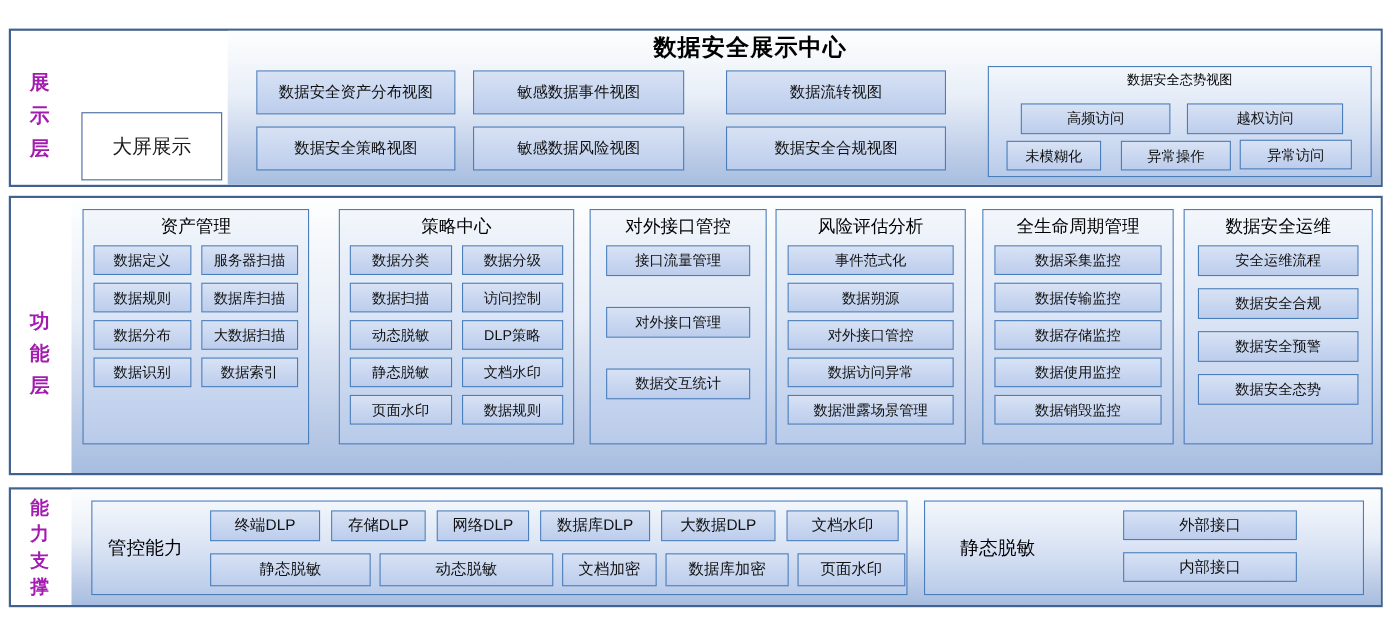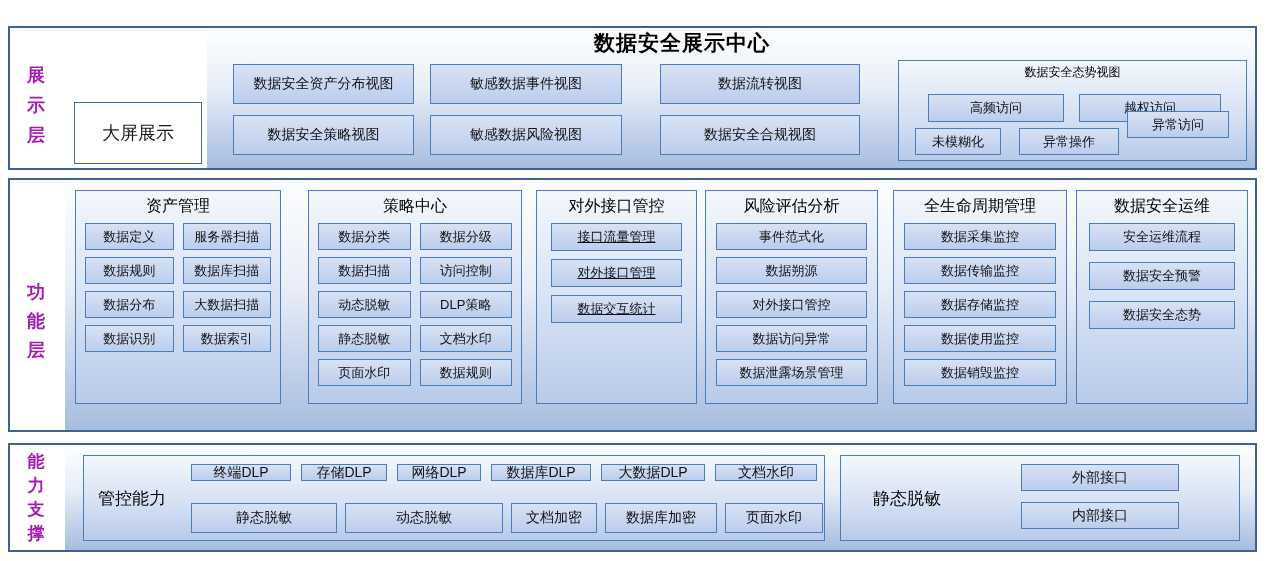--- a/index.html
+++ b/index.html
@@ -29,21 +29,21 @@
                 color:#000; letter-spacing:1px; }
 
   .group { position:absolute; border:1px solid #4a7ebb;
            background:linear-gradient(180deg,#f3f7fc 0%,#d9e3f4 50%,#b9cbea 100%); }
   .gtitle { height:32px; padding-top:5px; text-align:center; font-size:16px; color:#000; }
   .cols { display:flex; gap:9px; padding:0 9px; }
   .col  { flex:1; display:flex; flex-direction:column; gap:7px; }
   .col .chip { height:27px; flex:none; }
   .col.loose { gap:11px; }
   .col.single3 .chip { height:28px; }
-  .col.single3 { gap:8px; padding:0 2px;text-decoration:underline; }
+  .col.single3 { gap:28px; padding:0 2px; }
   .pad3 { padding:0 12px; }
 
   .hrow { position:absolute; display:flex; gap:10px; }
   .hrow .chip { height:100%; }
 
   .glabel { position:absolute; font-size:17px; color:#000; display:flex; align-items:center; }
 </style>
 </head>
 <body>
 
@@ -64,21 +64,21 @@
       <div class="chip mid abs" style="left:26px;top:87px;width:181px;height:40px">数据安全策略视图</div>
       <div class="chip mid abs" style="left:223px;top:87px;width:192px;height:40px">敏感数据风险视图</div>
       <div class="chip mid abs" style="left:453px;top:87px;width:200px;height:40px">数据安全合规视图</div>
 
       <div class="group" style="left:691px;top:32px;width:349px;height:101px">
         <div class="gtitle" style="font-size:12px;padding-top:3px;height:30px">数据安全态势视图</div>
         <div class="chip abs" style="left:29px;top:33px;width:136px;height:28px">高频访问</div>
         <div class="chip abs" style="left:180px;top:33px;width:142px;height:28px">越权访问</div>
         <div class="chip abs" style="left:16px;top:67px;width:86px;height:27px">未模糊化</div>
         <div class="chip abs" style="left:120px;top:67px;width:100px;height:27px">异常操作</div>
-        <div class="chip abs" style="left:228px;top:50px;width:102px;height:27px">异常访问</div>
+        <div class="chip abs" style="left:228px;top:66px;width:102px;height:27px">异常访问</div>
       </div>
     </div>
   </div>
 
   <div class="band" style="top:178px;height:254px">
     <div class="vlabel" style="left:14px;top:98px;font-size:18px;line-height:29px">功能层</div>
 
     <div class="panel" style="left:55px">
 
       <div class="group" style="left:10px;top:10px;width:206px;height:214px">
@@ -154,37 +154,38 @@
             <div class="chip">数据销毁监控</div>
           </div>
         </div>
       </div>
 
       <div class="group" style="left:1011px;top:10px;width:172px;height:214px">
         <div class="gtitle">数据安全运维</div>
         <div class="cols" style="padding:0 12px">
           <div class="col loose">
             <div class="chip" style="height:28px">安全运维流程</div>
+            <div class="chip" style="height:28px">数据安全合规</div>
             <div class="chip" style="height:28px">数据安全预警</div>
             <div class="chip" style="height:28px">数据安全态势</div>
           </div>
         </div>
       </div>
 
     </div>
   </div>
 
   <div class="band" style="top:443px;height:109px">
     <div class="vlabel" style="left:14px;top:5px;font-size:17px;line-height:24px">能力支撑</div>
 
     <div class="panel" style="left:55px">
 
       <div class="group" style="left:18px;top:10px;width:742px;height:86px">
         <div class="glabel" style="left:14px;top:0;height:100%">管控能力</div>
-        <div class="hrow" style="left:107px;top:8px;height:17px">
+        <div class="hrow" style="left:107px;top:8px;height:28px">
           <div class="chip mid" style="width:100px">终端DLP</div>
           <div class="chip mid" style="width:86px">存储DLP</div>
           <div class="chip mid" style="width:84px">网络DLP</div>
           <div class="chip mid" style="width:100px">数据库DLP</div>
           <div class="chip mid" style="width:104px">大数据DLP</div>
           <div class="chip mid" style="width:102px">文档水印</div>
         </div>
         <div class="hrow" style="left:107px;top:47px;height:30px;gap:8px">
           <div class="chip mid" style="width:146px">静态脱敏</div>
           <div class="chip mid" style="width:158px">动态脱敏</div>

